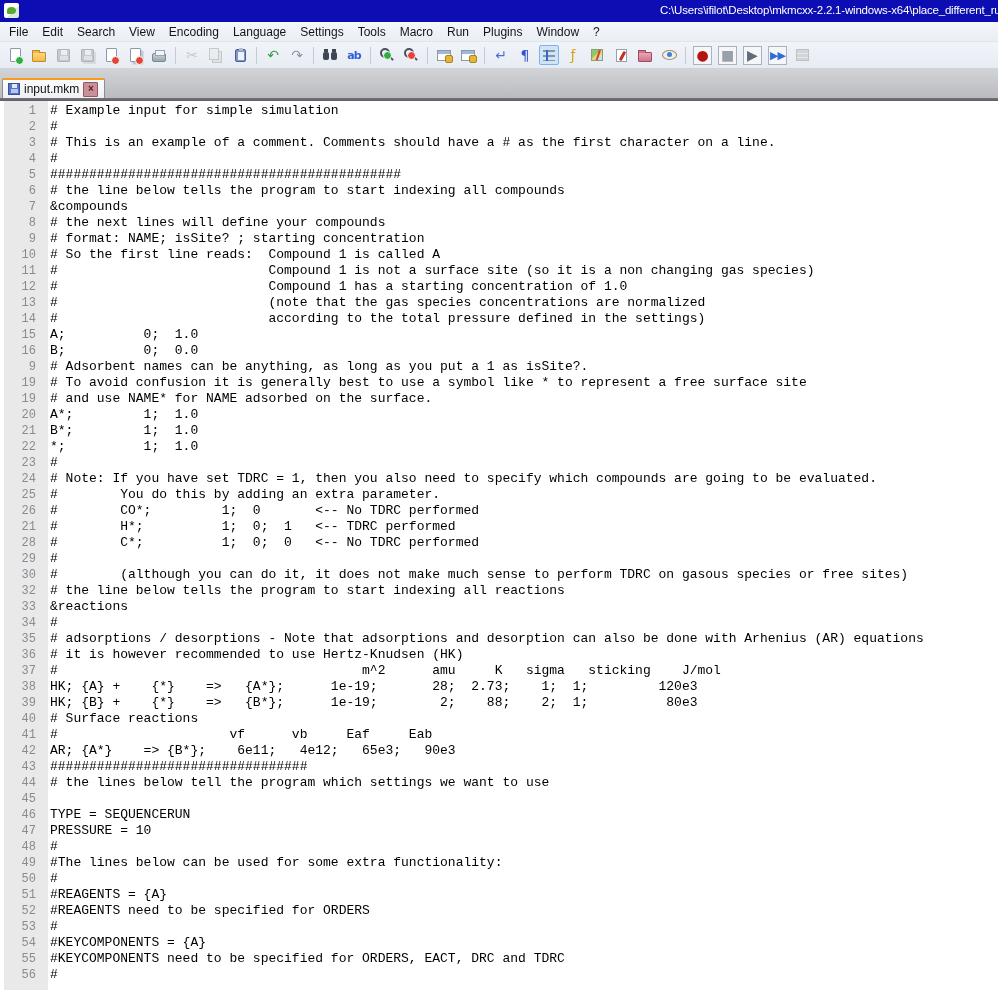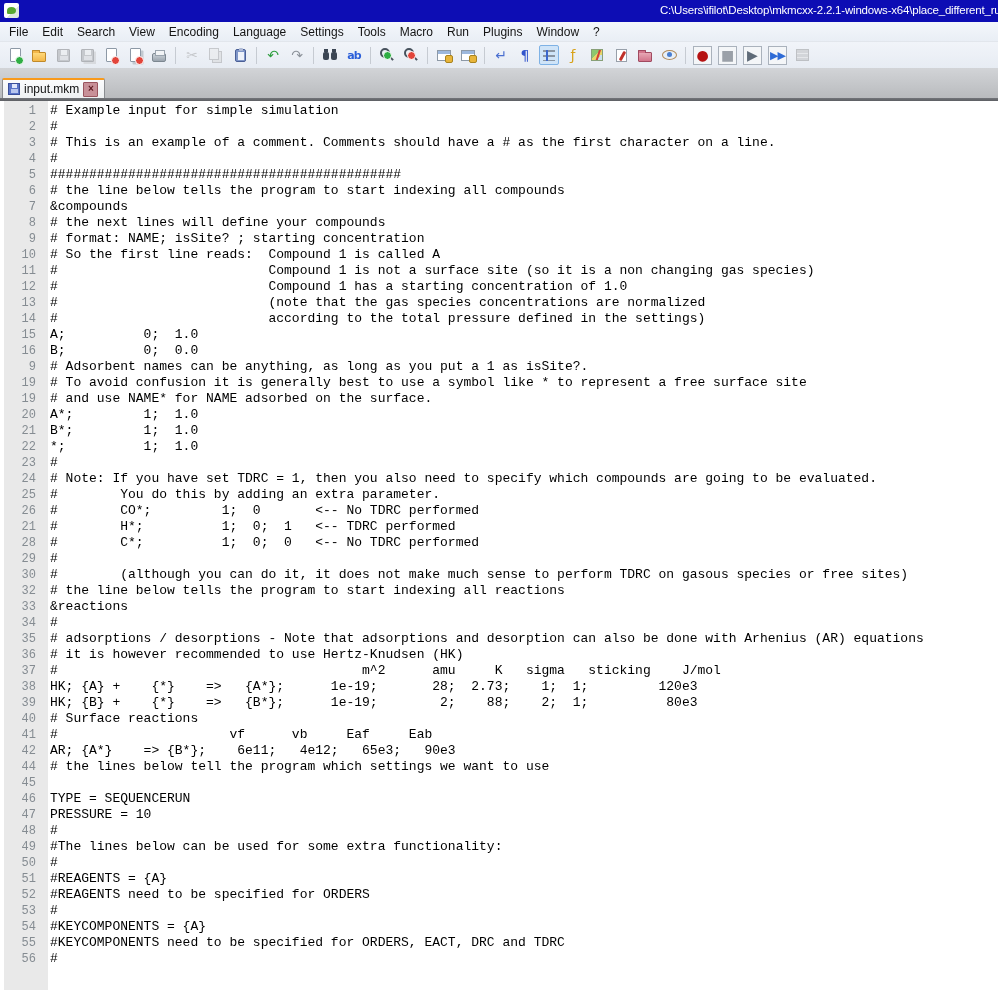--- a/index.html
+++ b/index.html
@@ -357,20 +357,24 @@
       </div>
       <div class="row">
         <span class="ln">41</span>
         <div class="code">#                      vf      vb     Eaf     Eab</div>
       </div>
       <div class="row">
         <span class="ln">42</span>
         <div class="code">AR; {A*}    =&gt; {B*};    6e11;   4e12;   65e3;   90e3</div>
       </div>
       <div class="row">
+        <span class="ln">43</span>
+        <div class="code">#################################</div>
+      </div>
+      <div class="row">
         <span class="ln">44</span>
         <div class="code"># the lines below tell the program which settings we want to use</div>
       </div>
       <div class="row cur">
         <span class="ln">45</span>
         <div class="code">&amp;settings<span class="caret"></span></div>
       </div>
       <div class="row">
         <span class="ln">46</span>
         <div class="code">TYPE = SEQUENCERUN</div>

